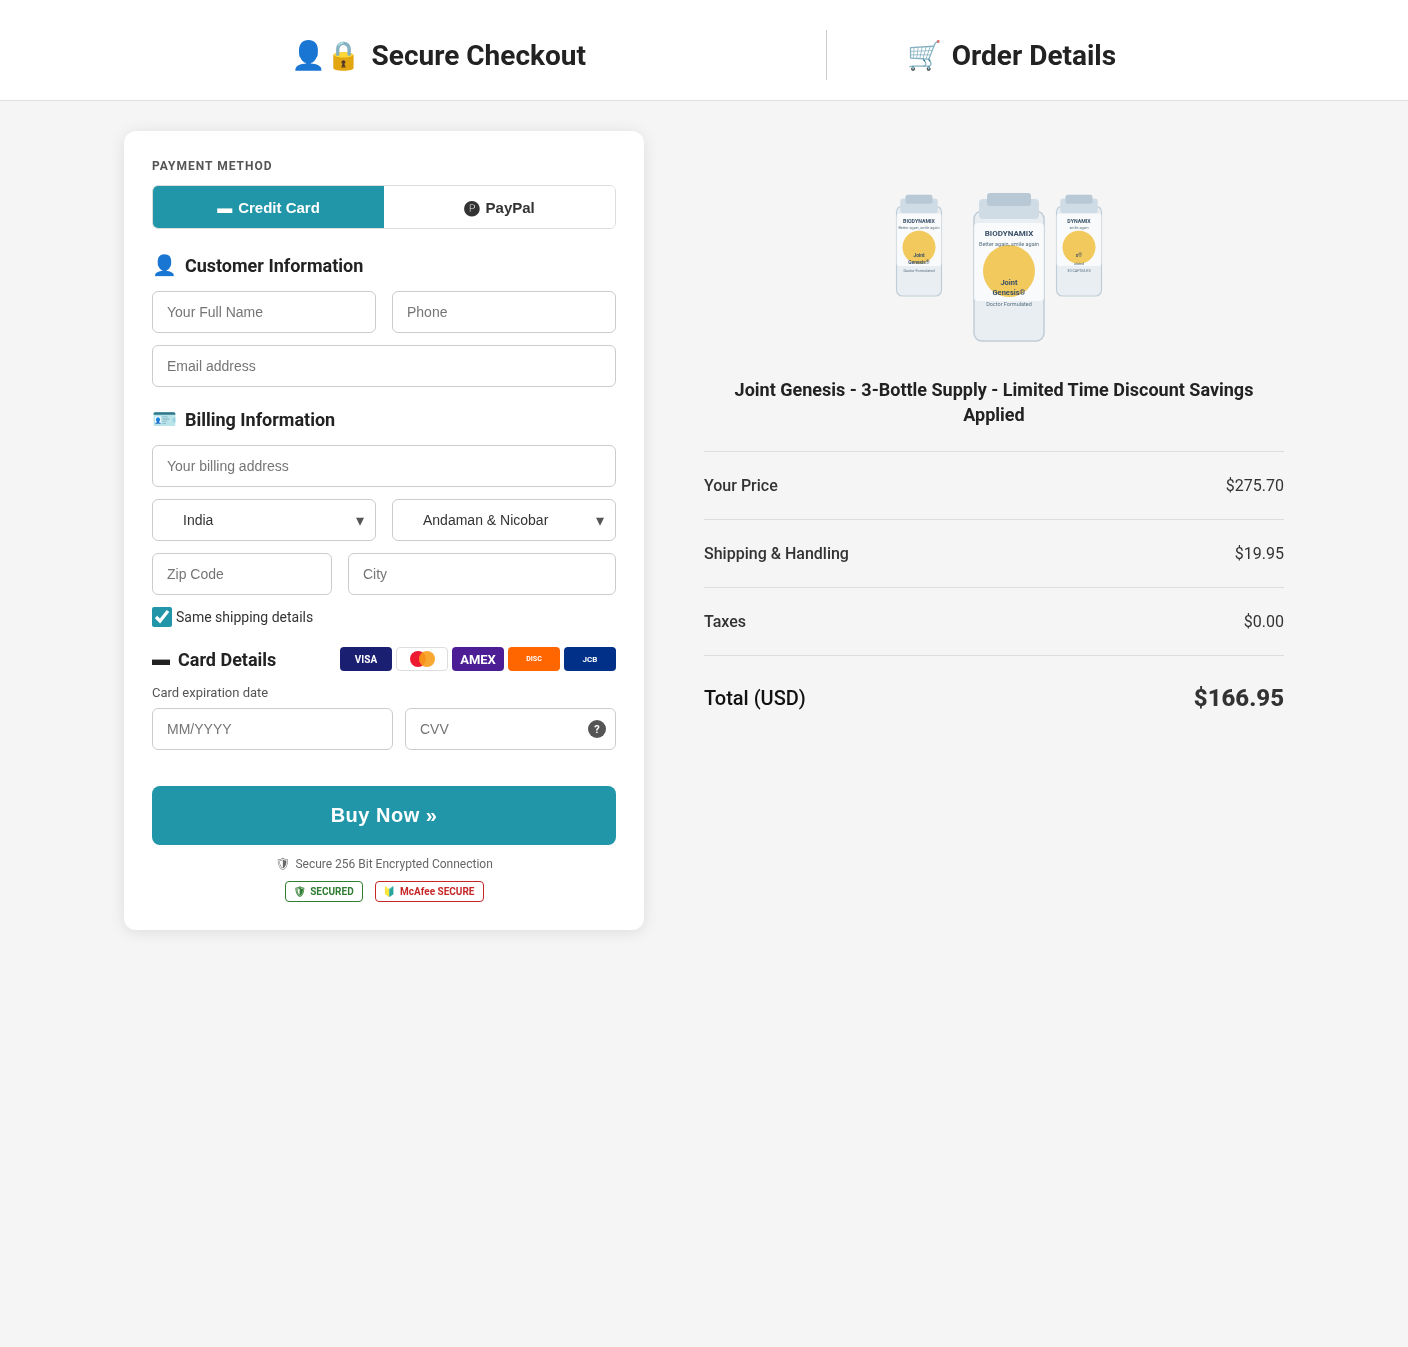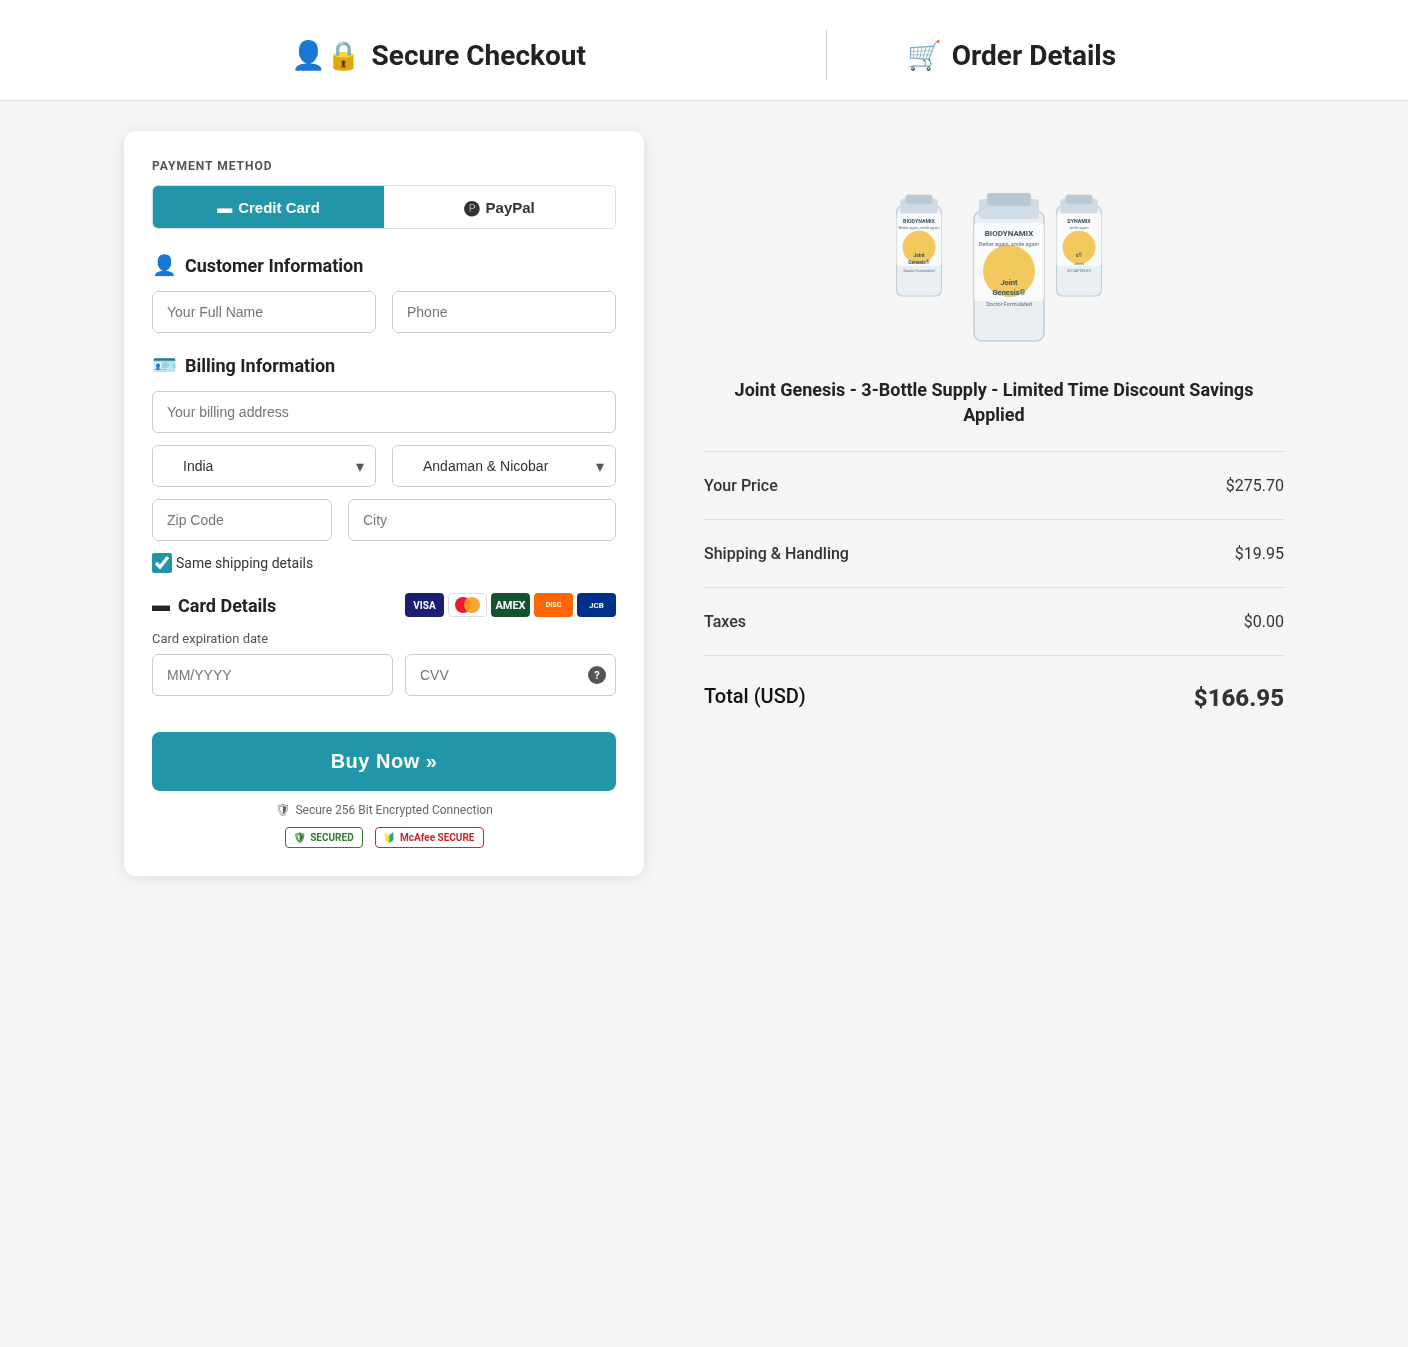--- a/index.html
+++ b/index.html
@@ -158,38 +158,38 @@
       align-items: center;
       justify-content: space-between;
       margin-bottom: 14px;
     }
     .card-logos {
       display: flex;
       gap: 4px;
       align-items: center;
     }
     .card-logo {
-      width: 39px;
+      width: 52px;
       height: 24px;
       border-radius: 4px;
       display: flex;
       align-items: center;
       justify-content: center;
       font-size: 8px;
       font-weight: 700;
       color: #fff;
     }
     .card-logo.visa { background: #1a1f71; font-size: 10px; }
     .card-logo.mastercard {
       background: #fff;
       border: 1px solid #ddd;
       position: relative;
       overflow: hidden;
     }
-    .card-logo.amex { background: #14532d; font-size: 11px; }
+    .card-logo.amex { background: #4c1d95; font-size: 13px; }
     .card-logo.discover { background: #ff6600; font-size: 7px; }
     .card-logo.jcb { background: #003087; font-size: 8px; }
     .expiry-row {
       margin-top: 12px;
     }
     .expiry-label {
       font-size: 13px;
       color: #555;
       margin-bottom: 8px;
     }
@@ -280,21 +280,21 @@
       line-height: 1.4;
     }
     .order-divider {
       border: none;
       border-top: 1px solid #ddd;
       margin: 12px 0;
     }
     .order-line {
       display: flex;
       justify-content: space-between;
-      align-items: flex-start;
+      align-items: center;
       padding: 12px 0;
       font-size: 16px;
       color: #333;
     }
     .order-line.total {
       font-size: 20px;
       font-weight: 800;
       color: #111;
       padding-top: 16px;
     }
@@ -353,20 +353,23 @@
 
     
     <div class="customer-section">
       <div class="section-heading">
         <span class="icon">👤</span>
         <span>Customer Information</span>
       </div>
       <div class="form-row">
         <input class="form-input" type="text" placeholder="Your Full Name" style="">
         <input class="form-input" type="tel" placeholder="Phone" style="">
+      </div>
+      <div class="form-row">
+        <input class="form-input" type="email" placeholder="Email address" style="">
       </div>
     </div>
 
     
     <div class="billing-section">
       <div class="section-heading">
         <span class="icon">🪪</span>
         <span>Billing Information</span>
       </div>
       <div class="form-row">

